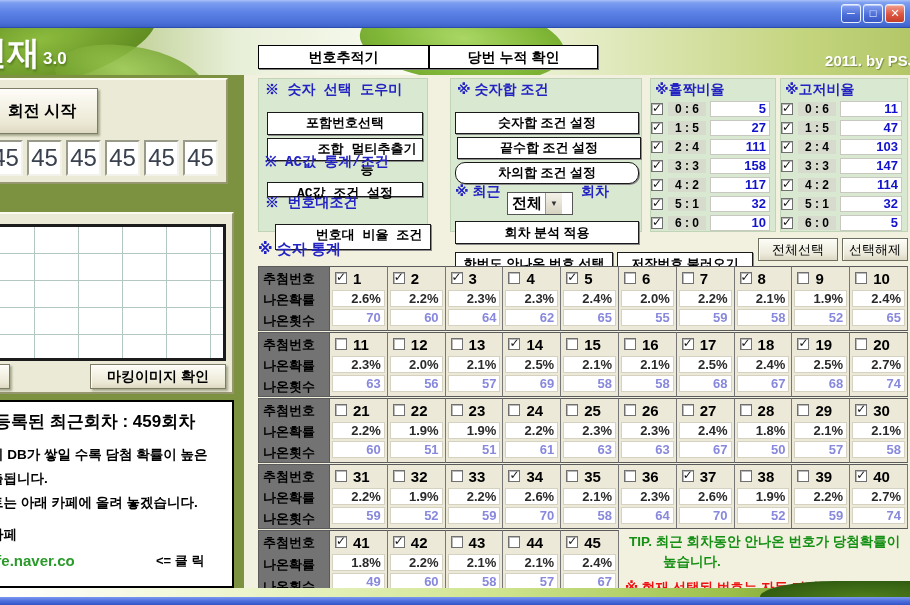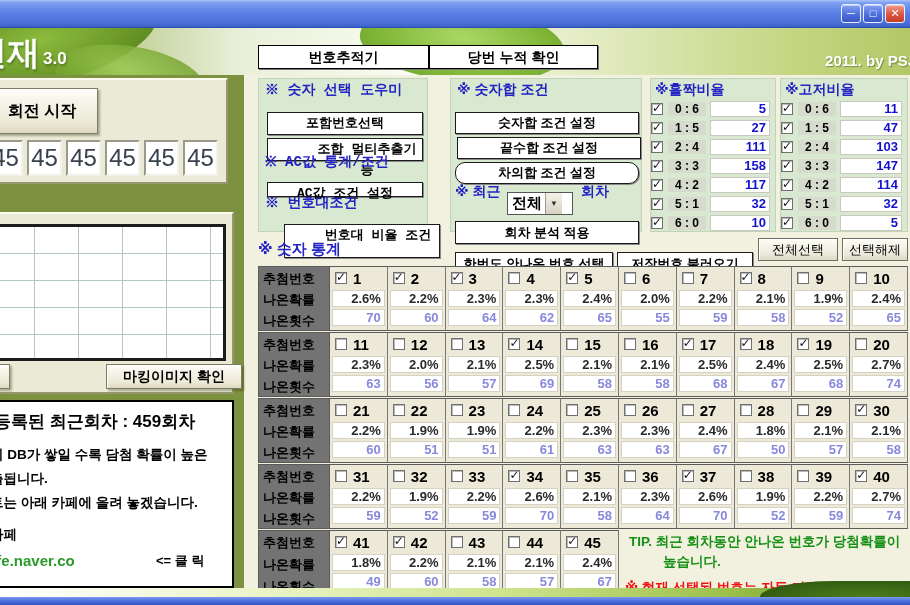--- a/index.html
+++ b/index.html
@@ -149,21 +149,21 @@
 
   <div class="cream"></div>
 
   <div class="panel-green" style="left:258px; top:78px; width:170px; height:154px;font-family:Liberation Mono, monospace;">
     <div class="sec-hdr" style="position:absolute; left:6px; top:2px;">※ 숫자 선택 도우미</div>
     <div class="wbtn" style="left:8px; top:19px; width:156px; height:23px; line-height:21px;">포함번호선택</div>
     <div class="wbtn" style="left:8px; top:45px; width:156px; height:23px; line-height:21px;padding-left:44px;">조합 멀티추출기능</div>
     <div class="sec-hdr" style="position:absolute; left:6px; top:72px;">※ AC값 통계/조건</div>
     <div class="wbtn" style="left:8px; top:89px; width:156px; height:15px; line-height:21px;">AC값 조건 설정</div>
     <div class="sec-hdr" style="position:absolute; left:6px; top:115px;">※ 번호대조건</div>
-    <div class="wbtn" style="left:25px; top:131px; width:156px; height:34px; line-height:21px;padding-left:32px;">번호대 비율 조건</div>
+    <div class="wbtn" style="left:16px; top:131px; width:156px; height:26px; line-height:21px;padding-left:32px;">번호대 비율 조건</div>
   </div>
 
   <div class="panel-green" style="left:450px; top:78px; width:192px; height:154px;">
     <div class="sec-hdr" style="position:absolute; left:6px; top:2px;">※ 숫자합 조건</div>
     <div class="wbtn" style="left:4px; top:19px; width:184px; height:22px; line-height:20px;">숫자합 조건 설정</div>
     <div class="wbtn" style="left:6px; top:44px; width:184px; height:22px; line-height:20px;">끝수합 조건 설정</div>
     <div class="wbtn" style="left:4px; top:69px; width:184px; height:22px; line-height:20px;border-radius:10px;">차의합 조건 설정</div>
     <div class="sec-hdr" style="position:absolute; left:4px; top:104px;">※ 최근</div>
     <div class="dd" style="left:56px; top:100px; width:66px;margin-top:13px;">
       <span class="dd-val">전체</span>
@@ -672,21 +672,21 @@
         <div class="slot">45</div>
         <div class="slot">45</div>
         <div class="slot">45</div>
         <div class="slot">45</div>
       </div>
   </div>
 
   <div class="mark-panel">
     <div class="mark-grid"></div>
     <div class="xpbtn btn-frag"></div>
-    <div class="xpbtn" style="left:106px; top:150px; width:136px; height:25px; line-height:23px; font-size:14px;margin-left:16px;">마킹이미지 확인</div>
+    <div class="xpbtn" style="left:106px; top:150px; width:136px; height:25px; line-height:23px; font-size:14px;">마킹이미지 확인</div>
   </div>
 
   <div class="info-panel">
     <div class="inf-round">등록된 최근회차 : 459회차</div>
     <div class="inf-l1">의 DB가 쌓일 수록 담첨 확률이 높은</div>
     <div class="inf-l2">출됩니다.</div>
     <div class="inf-l3">트는 아래 카페에 올려 놓겠습니다.</div>
     <div class="inf-cafe">카페</div>
     <div class="inf-url">afe.naver.co</div>
     <div class="inf-click">&lt;= 클 릭</div>

